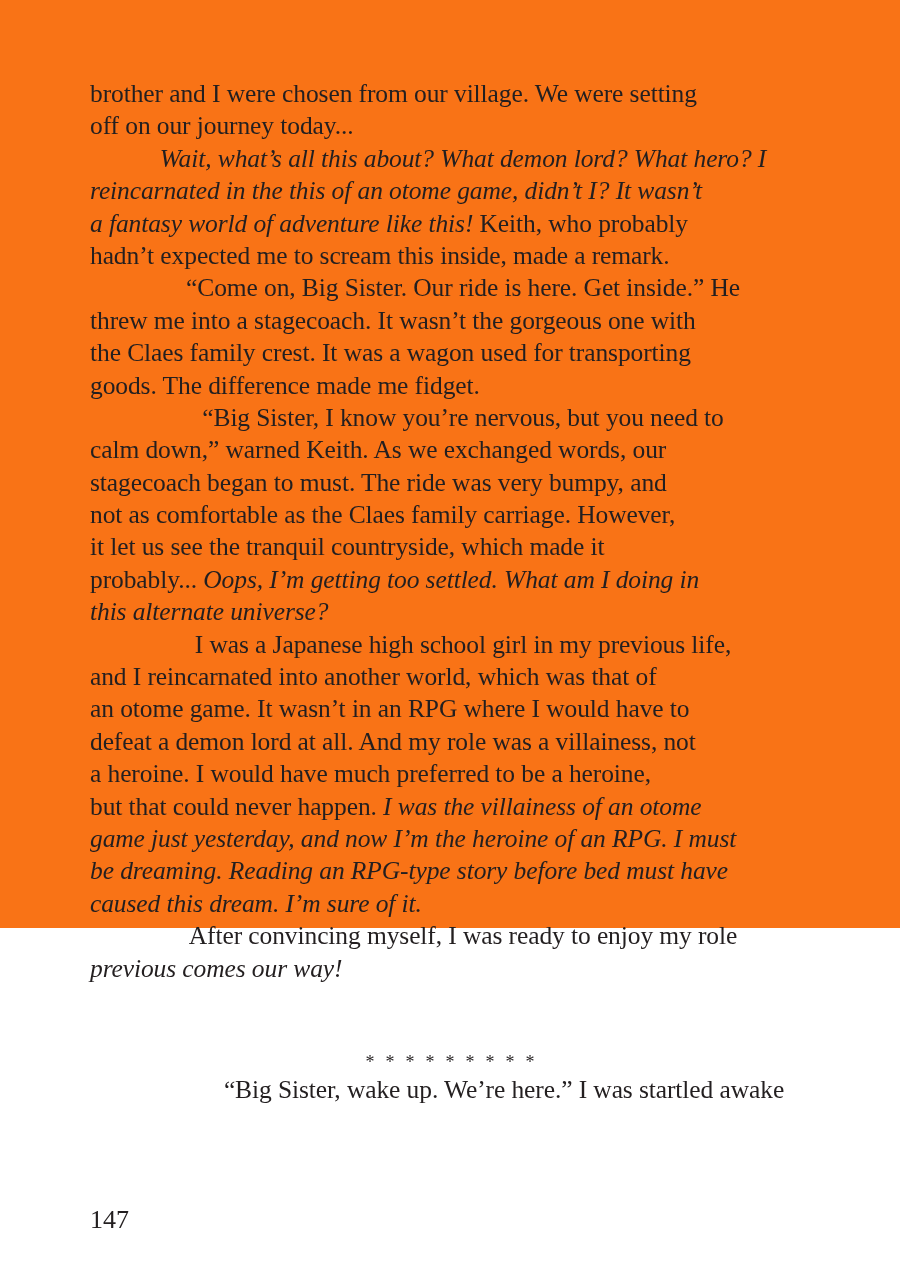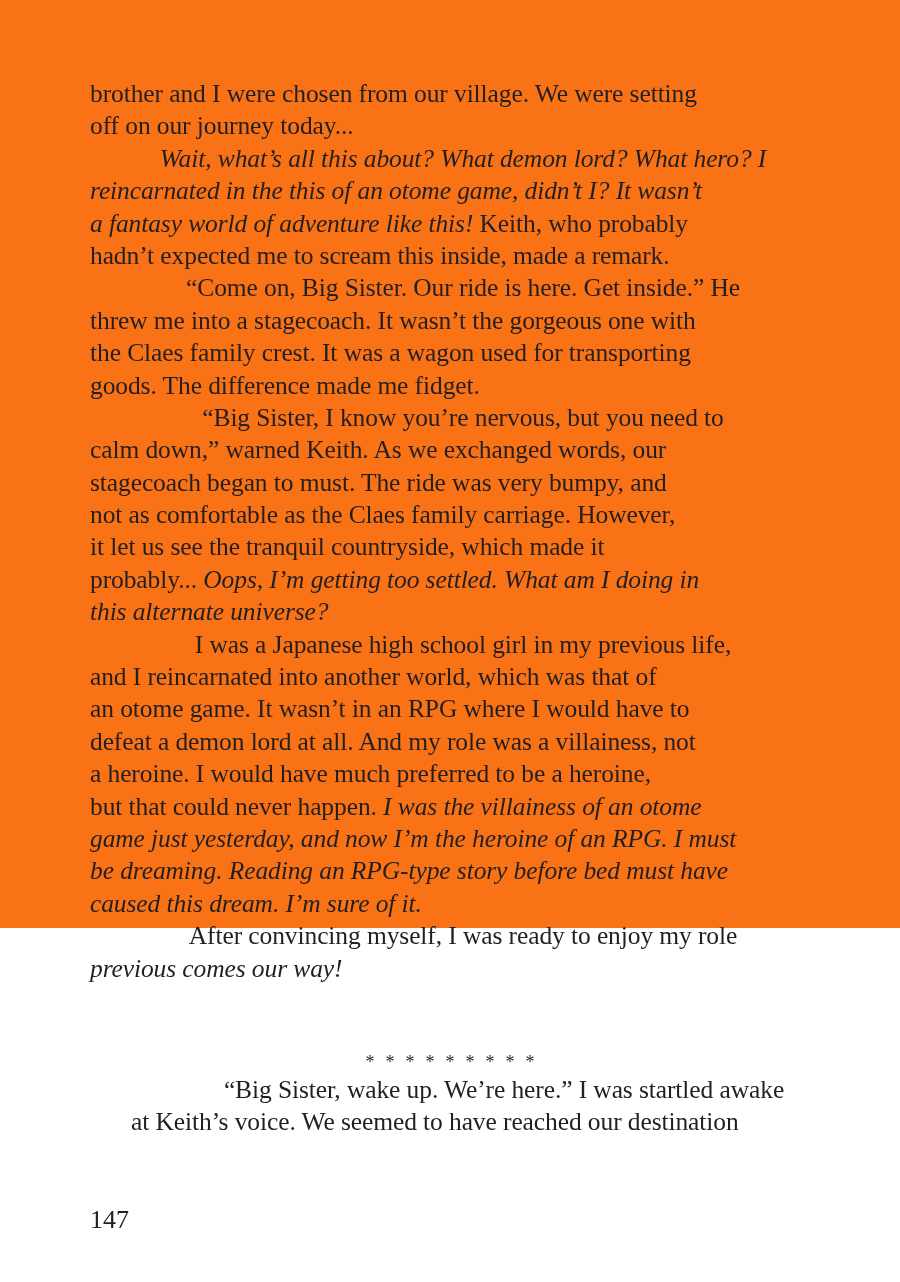--- a/index.html
+++ b/index.html
@@ -59,16 +59,15 @@
       <span class="line"><span>but that could never happen. </span><span class="it">I was the villainess of an otome</span></span>
       <span class="line"><span class="it">game just yesterday, and now I’m the heroine of an RPG. I must</span></span>
       <span class="line"><span class="it">be dreaming. Reading an RPG-type story before bed must have</span></span>
       <span class="line"><span class="it">caused this dream. I’m sure of it.</span></span>
       <span class="line indent"><span>After convincing myself, I was ready to enjoy my role</span></span>
       <span class="line"><span class="it">previous comes our way!</span></span>
     </div>
   <div class="scene-break" id="scene-break"><span>*</span><span>*</span><span>*</span><span>*</span><span>*</span><span>*</span><span>*</span><span>*</span><span>*</span></div>
   <div class="text-block-2" id="block-bottom">
       <span class="line indent"><span>“Big Sister, wake up. We’re here.” I was startled awake</span></span>
-      <span class="line"><span>at Keith’s voice. We seemed to have reached our destination</span></span>
     </div>
   <div class="page-number">147</div>
 </div>
 
 </body></html>

